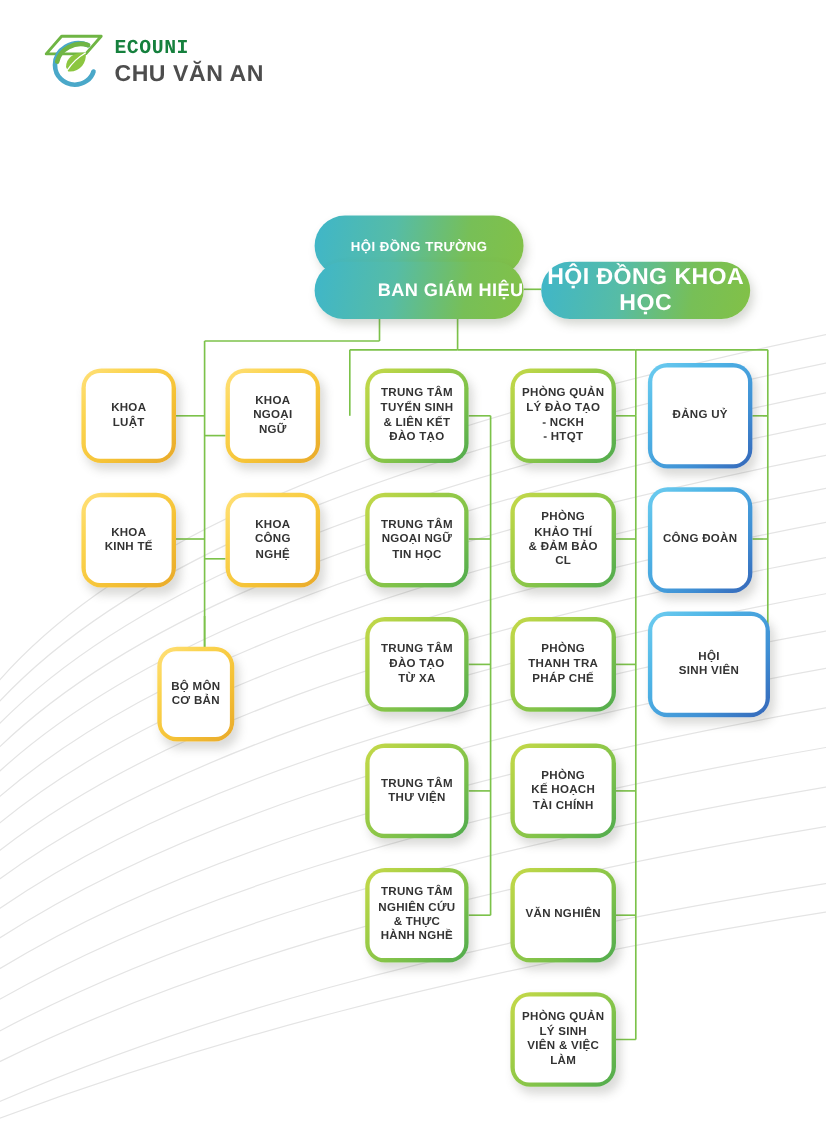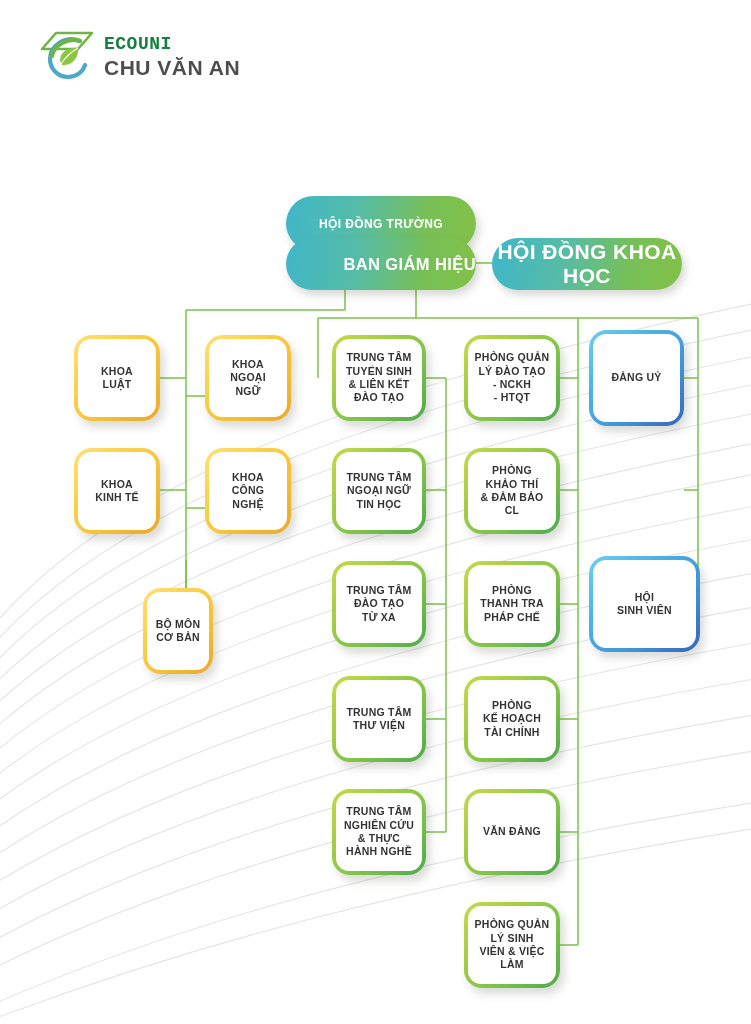--- a/index.html
+++ b/index.html
@@ -280,39 +280,44 @@
   <div class="node green" style="left:464px;top:676px;width:96px;height:86px;">
     <div class="inner">
       <span class="label">PHÒNG
 KẾ HOẠCH
 TÀI CHÍNH</span>
     </div>
   </div>
 
   <div class="node green" style="left:464px;top:789px;width:96px;height:86px;">
     <div class="inner">
-      <span class="label">VĂN ĐẢNG</span>
+      <span class="label">VĂN NGHIÊN</span>
     </div>
   </div>
 
   <div class="node green" style="left:464px;top:902px;width:96px;height:86px;">
     <div class="inner">
       <span class="label">PHÒNG QUẢN
 LÝ SINH
 VIÊN &amp; VIỆC
 LÀM</span>
     </div>
   </div>
 
   <div class="node blue" style="left:589px;top:330px;width:95px;height:96px;">
     <div class="inner">
       <span class="label">ĐẢNG UỶ</span>
     </div>
   </div>
 
+  <div class="node blue" style="left:589px;top:443px;width:95px;height:96px;">
+    <div class="inner">
+      <span class="label">CÔNG ĐOÀN</span>
+    </div>
+  </div>
 
   <div class="node blue" style="left:589px;top:556px;width:111px;height:96px;">
     <div class="inner">
       <span class="label">HỘI
 SINH VIÊN</span>
     </div>
   </div>
 
 </div>
 

